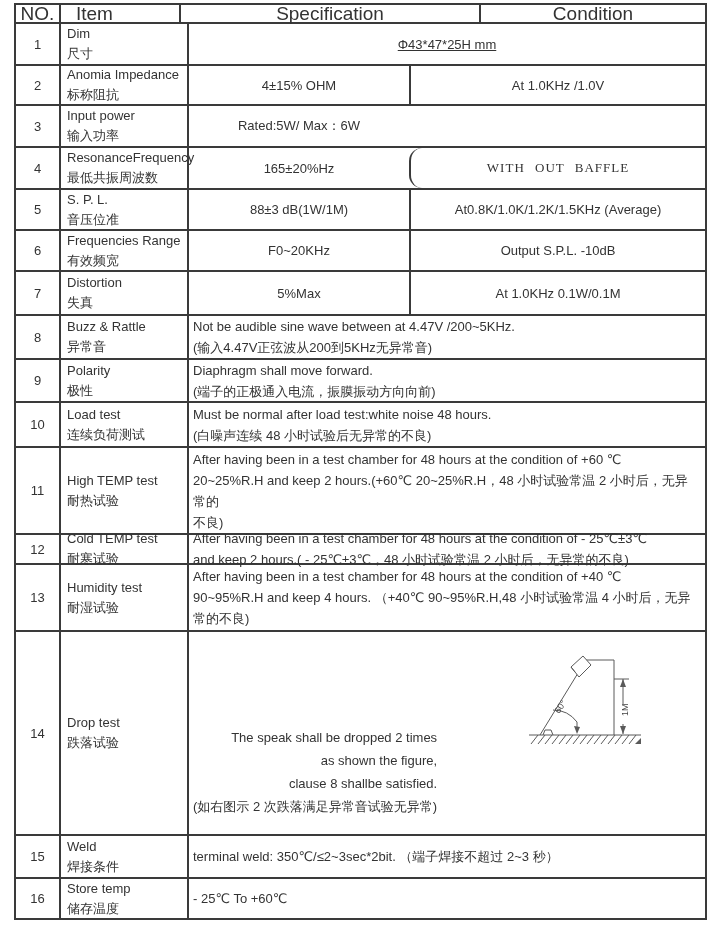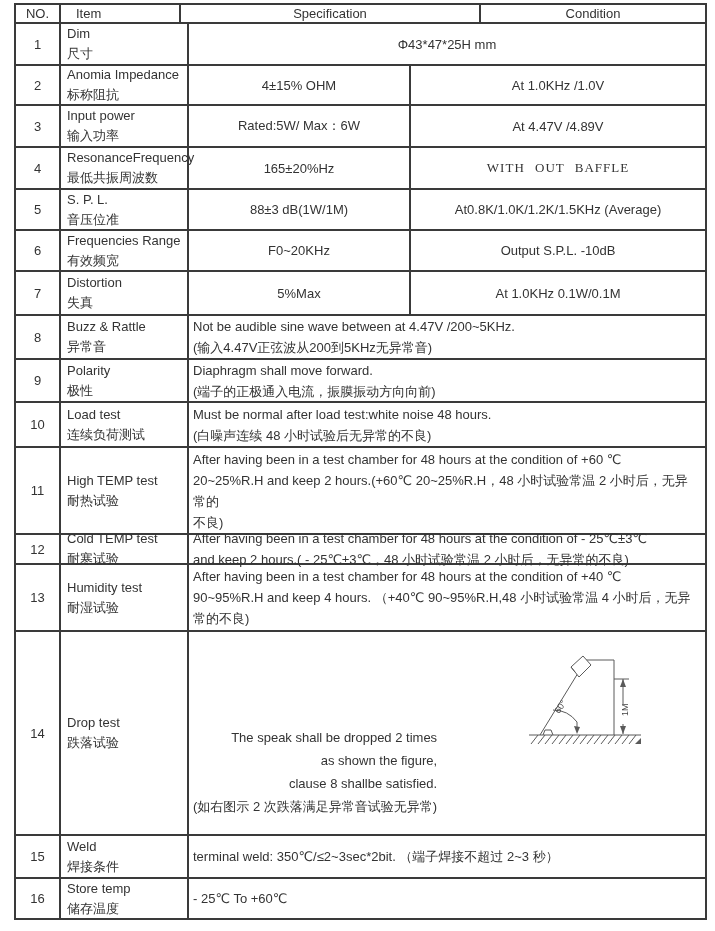--- a/index.html
+++ b/index.html
@@ -20,24 +20,24 @@
   .row{display:flex;width:100%;}
   .row:not(:first-child){border-top:2px solid var(--bc);}
   .row>div{display:flex;flex-direction:column;justify-content:center;}
   .row>div+div{border-left:2px solid var(--bc);}
   .c-no{width:43px;align-items:center;text-align:center;flex:none;}
   .c-item{width:128px;padding-left:6px;line-height:20px;flex:none;}
   .c-spec{width:222px;align-items:center;text-align:center;flex:none;}
   .c-cond{flex:1;align-items:center;text-align:right;}
   .c-spec-h{width:300px;align-items:center;text-align:center;flex:none;}
   .c-merged{flex:1;padding-left:4px;line-height:21px;}
-  .c-merged-center{flex:1;align-items:center;text-align:left;}
-  .hdr>div{font-size:13px;}
+  .c-merged-center{flex:1;align-items:center;text-align:left;text-decoration:underline;}
+  .hdr>div{font-size:19px;}
   .c-item-h{width:120px;padding-left:15px;flex:none;}
-  .serif-cond{font-family:"Liberation Serif","DejaVu Serif",serif;word-spacing:6px;letter-spacing:1px;}
+  .serif-cond{font-family:"Liberation Serif","DejaVu Serif",serif;word-spacing:6px;letter-spacing:1px;border-radius:13px;}
   .drop-cell{position:relative;}
   .drop-text{position:absolute;left:4px;bottom:16px;line-height:23px;text-align:right;}
   .fig{position:absolute;left:340px;top:20px;width:130px;height:105px;}
   .fig svg{display:block;}
 </style>
 </head>
 <body>
 
 <div class="spec-table">
 
@@ -67,21 +67,20 @@
     <div class="c-cond">At 1.0KHz /1.0V</div>
   </div>
 
   <div class="row" style="height:42px">
     <div class="c-no">3</div>
     <div class="c-item">
       <div>Input power</div>
       <div>输入功率</div>
     </div>
     <div class="c-spec">Rated:5W/ Max：6W</div>
-    <div class="c-cond">At 4.47V /4.89V</div>
   </div>
 
   <div class="row" style="height:42px">
     <div class="c-no">4</div>
     <div class="c-item">
       <div>ResonanceFrequency</div>
       <div>最低共振周波数</div>
     </div>
     <div class="c-spec">165±20%Hz</div>
     <div class="c-cond serif-cond">WITH OUT BAFFLE</div>

